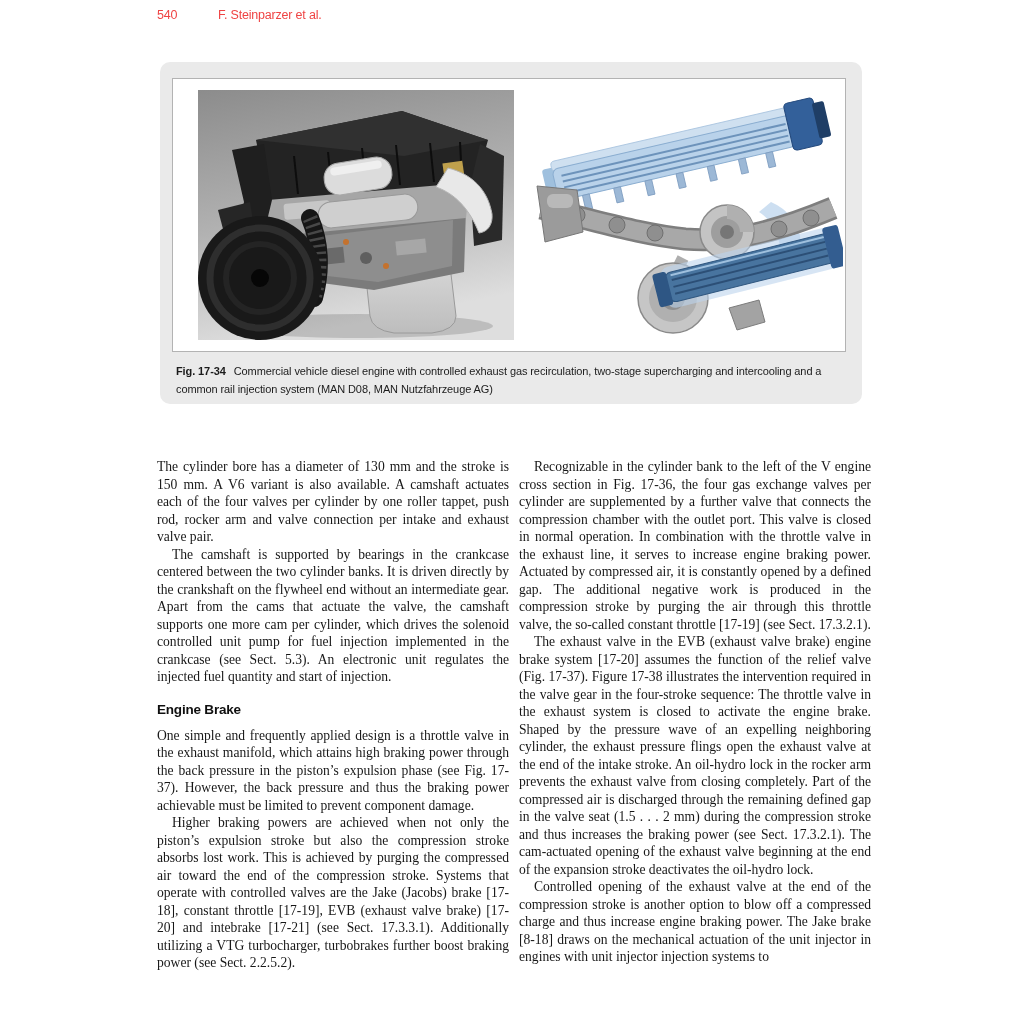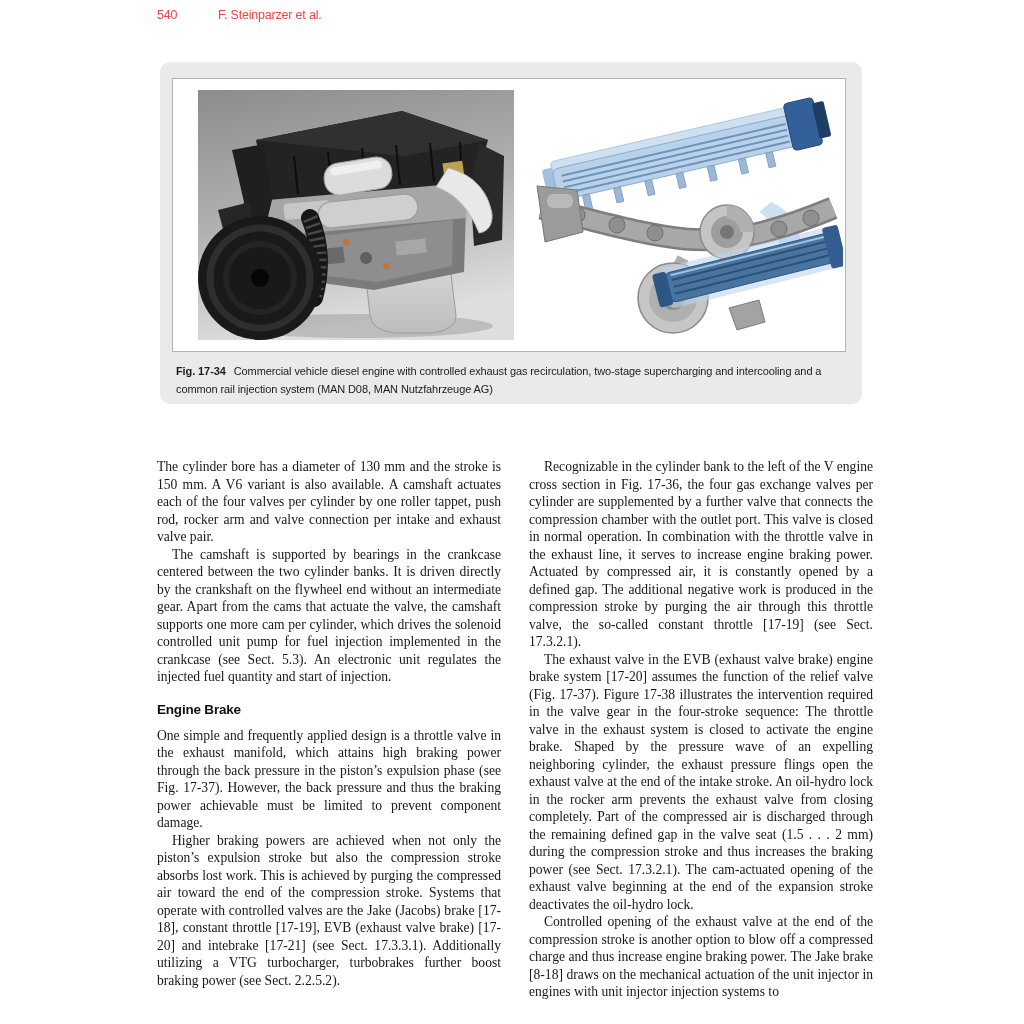--- a/index.html
+++ b/index.html
@@ -46,21 +46,21 @@
     letter-spacing:-0.1px;
     color:#1b1b1b;
     text-align:left;
   }
   .figcaption b { font-weight:700; margin-right:8px; }
 
   
   .columns {
     position:absolute; left:157px; top:458px;
     width:716px;
-    display:flex; gap:28px;
+    display:flex; gap:10px;
   }
   .col { width:352px; }
   .col p {
     margin:0;
     font-size:13.6px;
     line-height:17.5px;
     text-align:justify;
     hyphens:auto;
     -webkit-hyphens:auto;
   }

